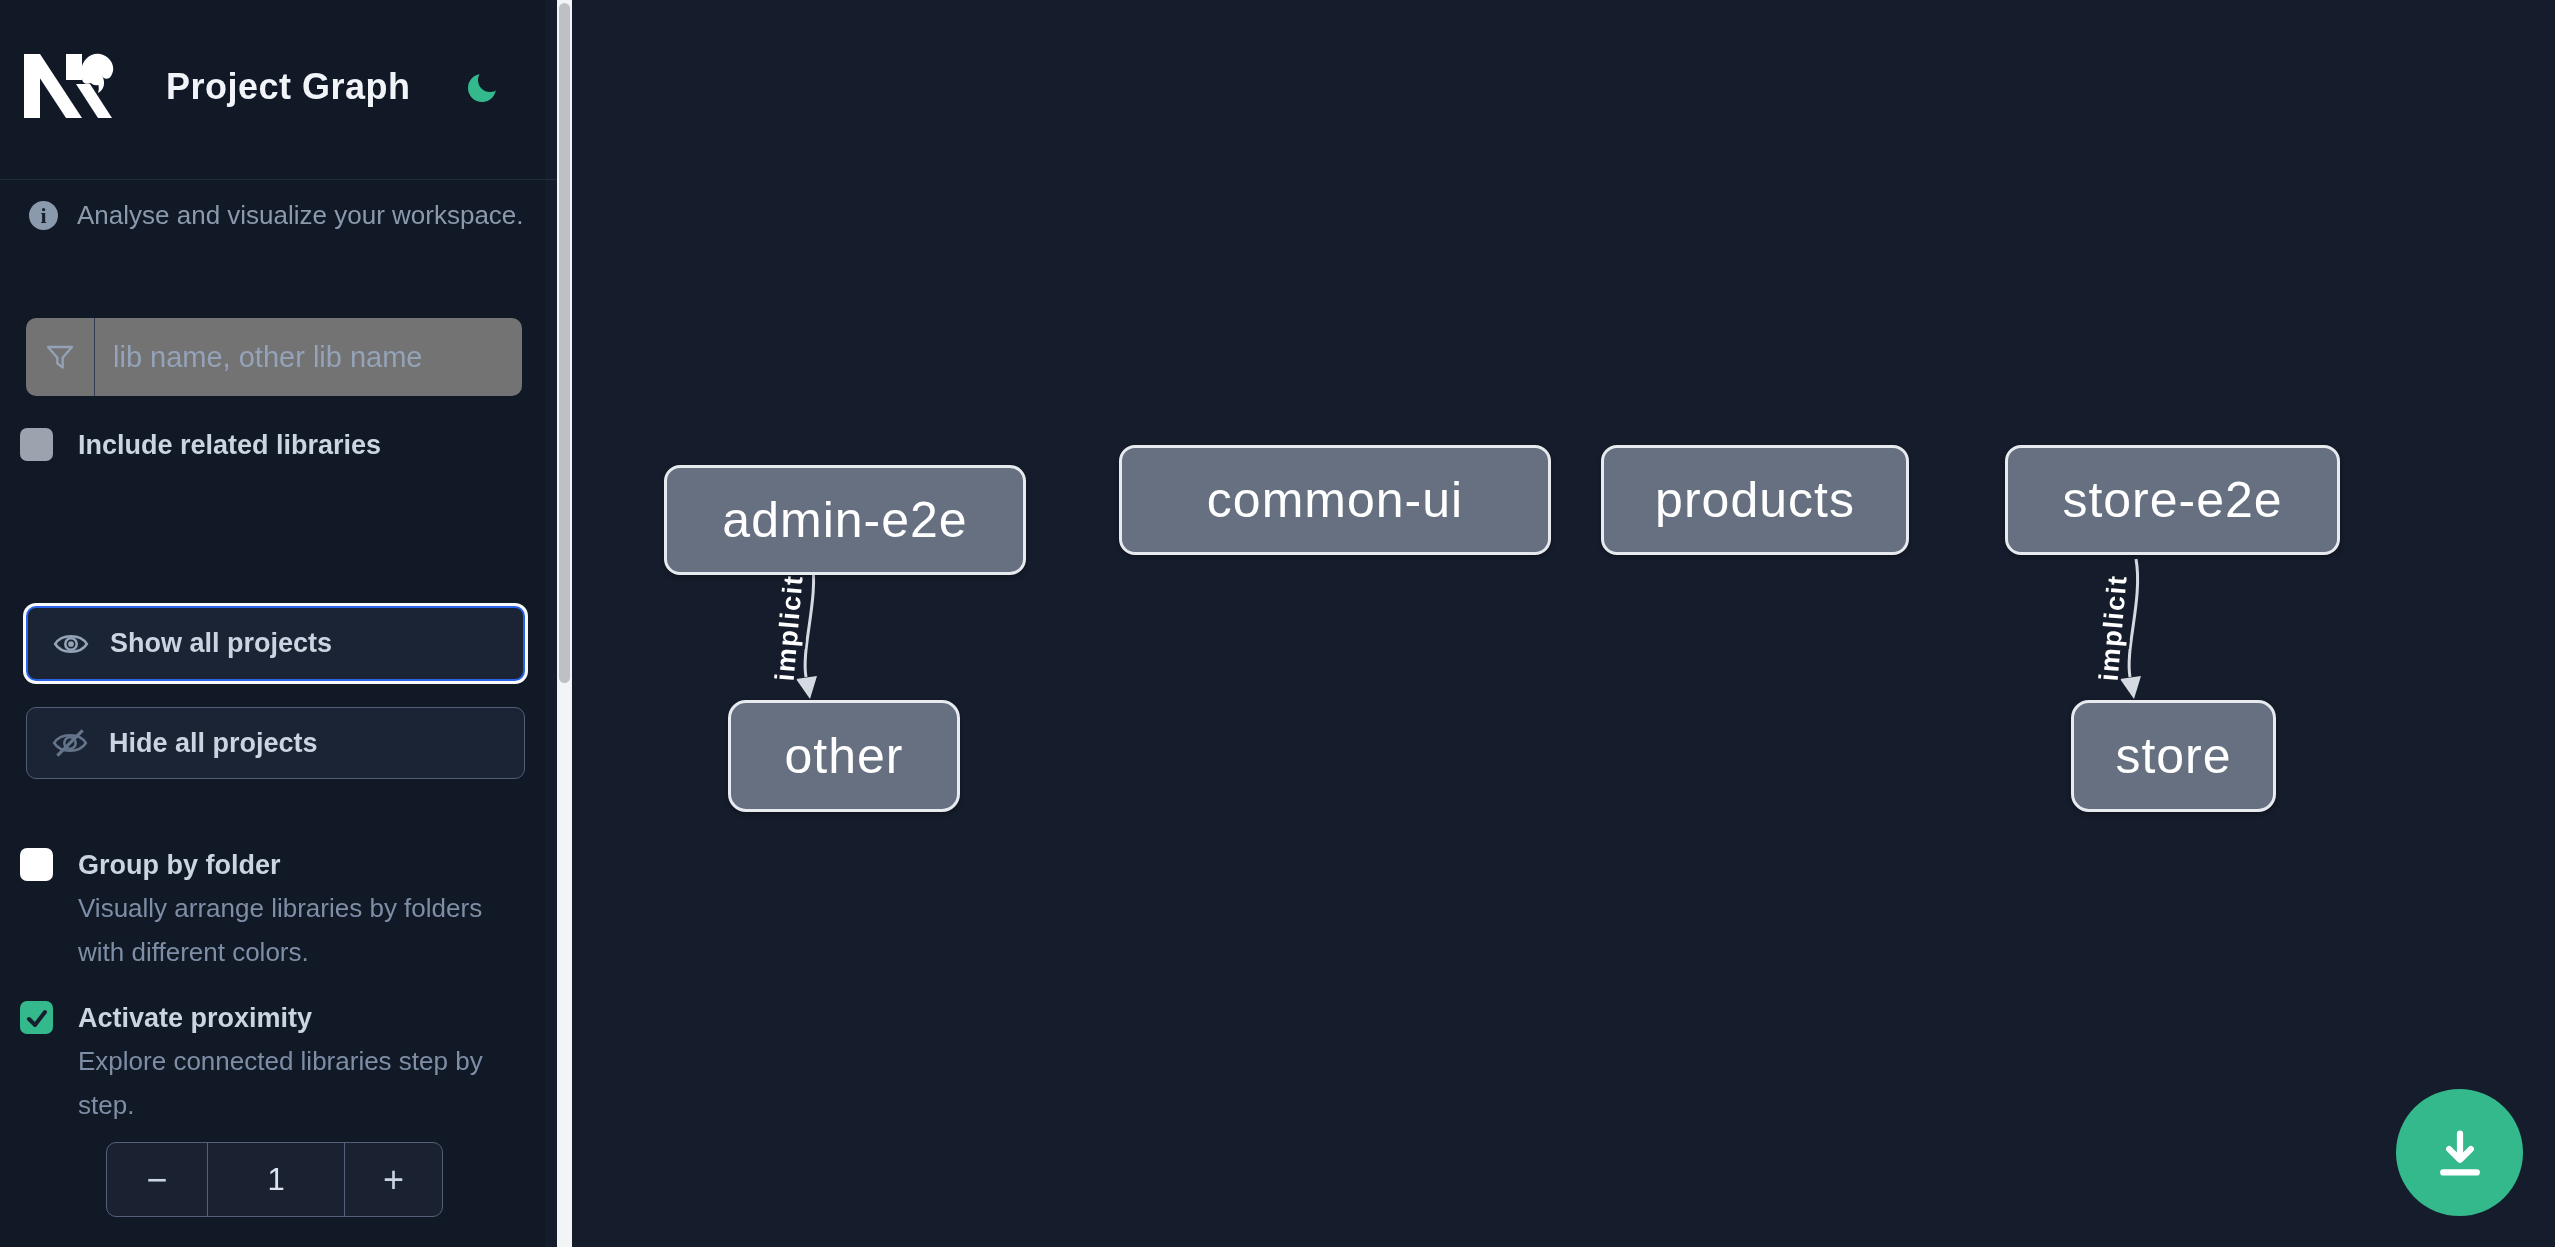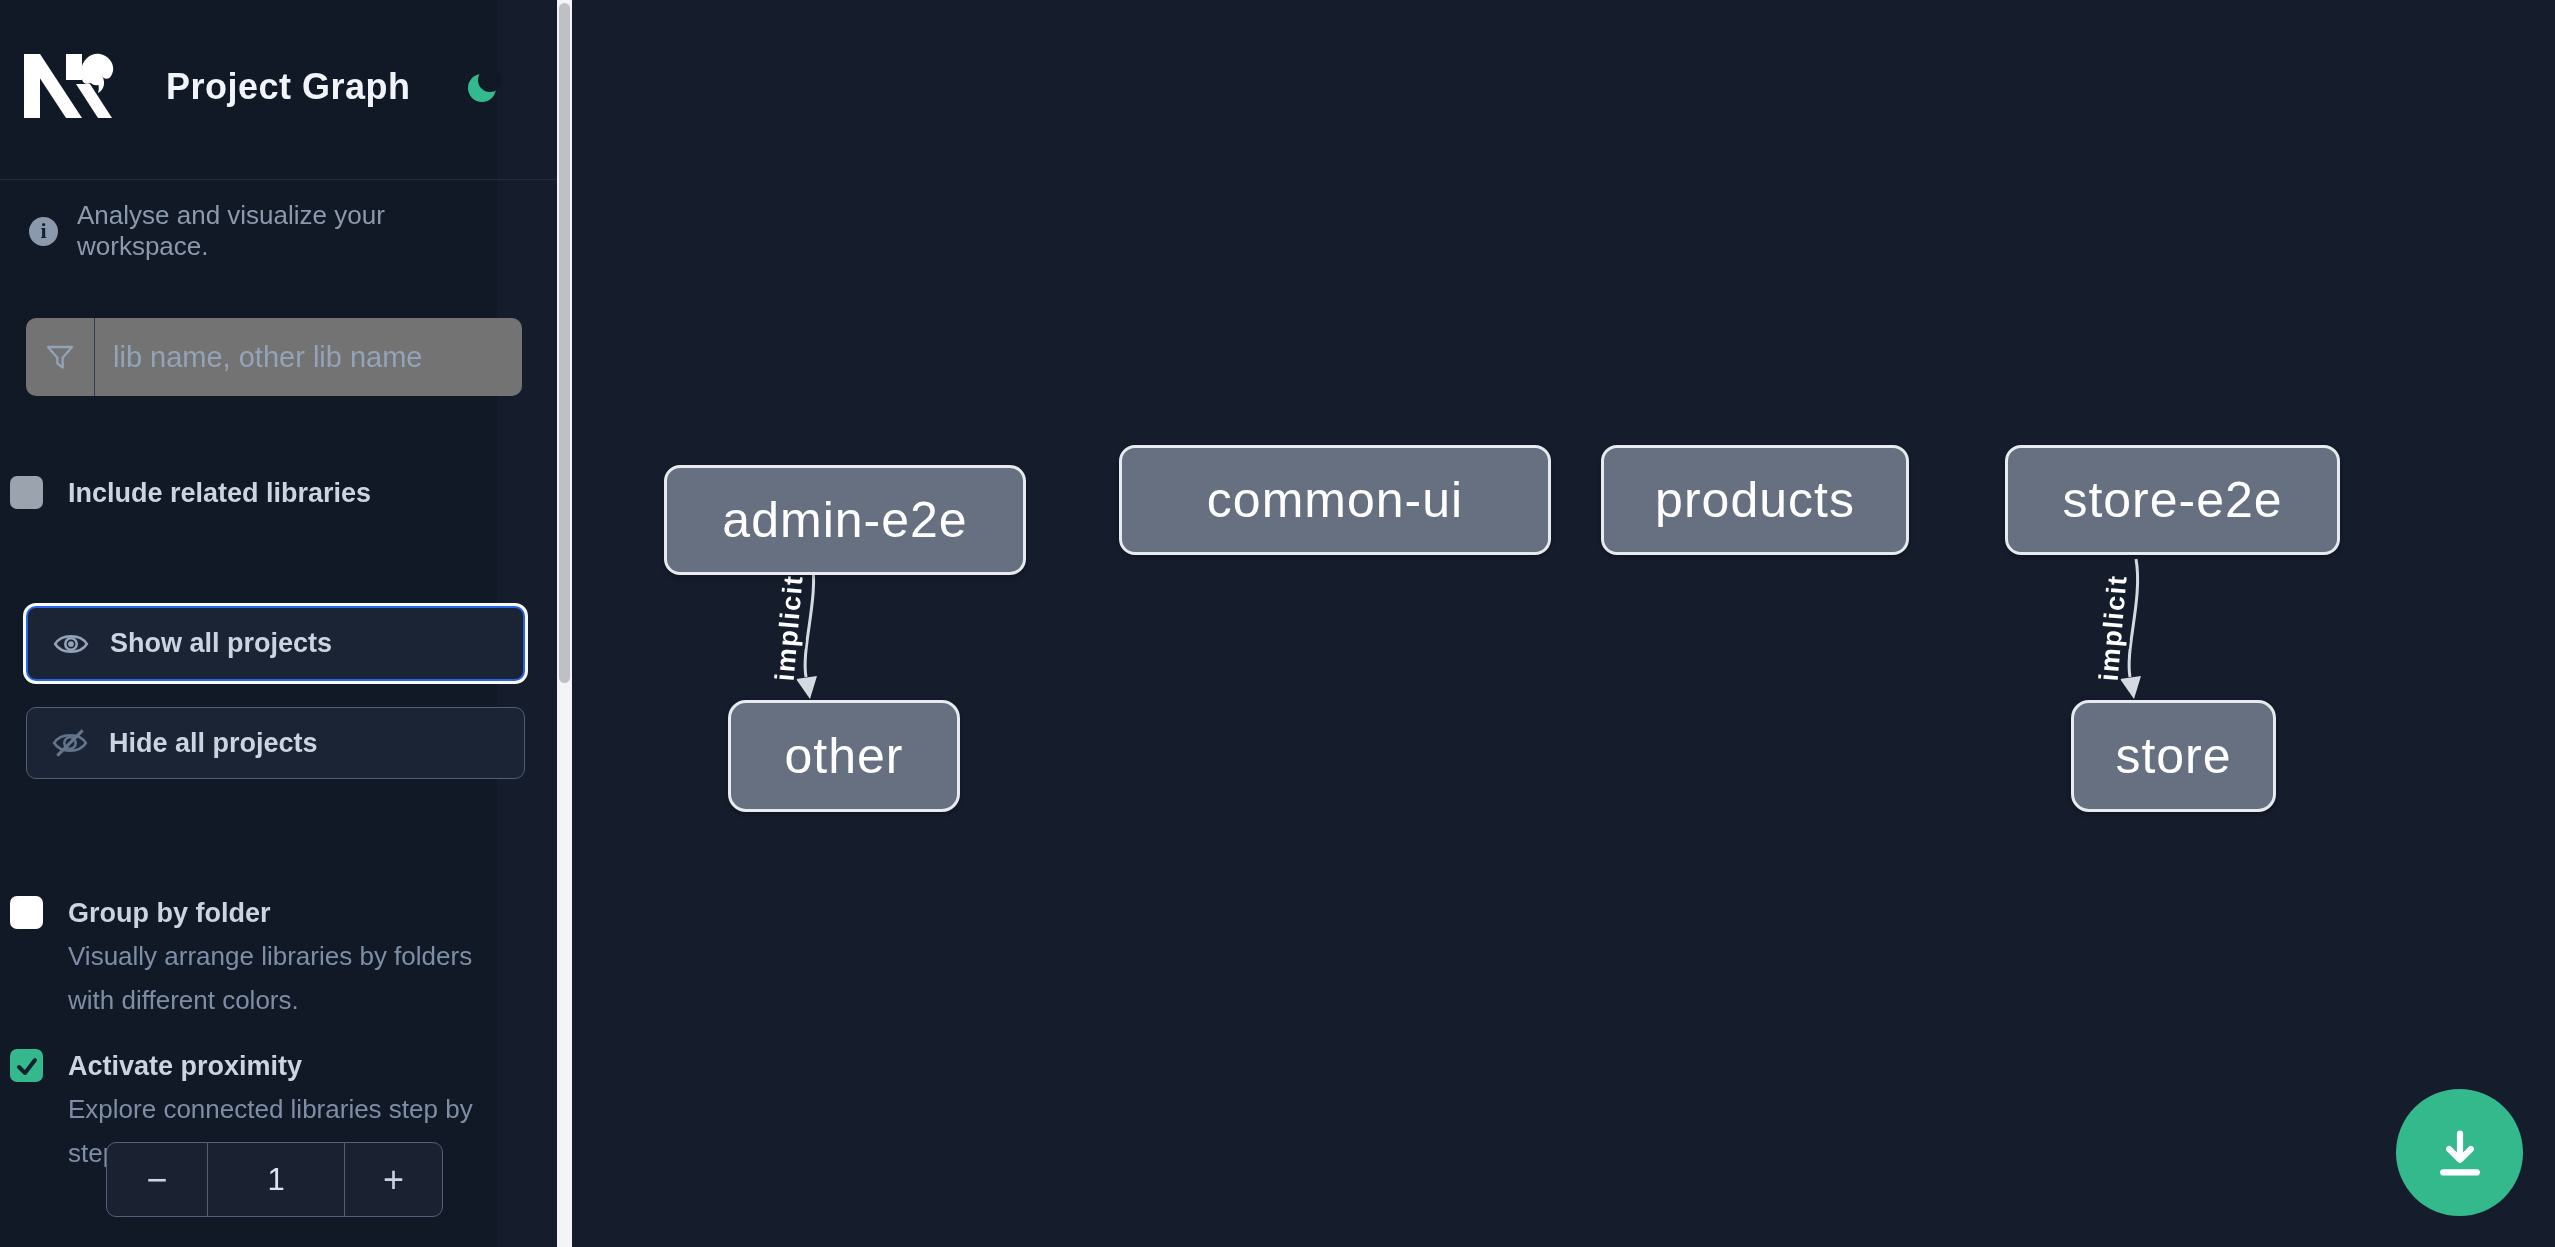--- a/index.html
+++ b/index.html
@@ -2,37 +2,37 @@
 <html><head>
 <meta charset="utf-8">
 <style>
   html,body{margin:0;padding:0;}
   body{
     width:2555px;height:1247px;position:relative;overflow:hidden;
     background:#151c2b;font-family:"Liberation Sans",sans-serif;
     -webkit-font-smoothing:antialiased;
   }
   
-  #sidebar{position:absolute;left:0;top:0;width:497px;height:1247px;background:#111826;}
+  #sidebar{position:absolute;left:0;top:0;width:497px;height:1247px;background:#111826;padding-left:48px;}
   .sb-header{position:absolute;left:0;top:0;width:557px;height:179px;border-bottom:1px solid #212b3d;}
   .nx-logo{position:absolute;left:24px;top:52px;width:90px;height:68px;}
   .app-title{position:absolute;left:166px;top:66px;font-size:36px;font-weight:700;color:#f1f5f9;letter-spacing:.5px;white-space:nowrap;}
   .theme-toggle{position:absolute;left:464px;top:68px;width:38px;height:38px;background:none;border:none;padding:0;cursor:pointer;}
   .sb-info{position:absolute;left:29px;top:200px;display:flex;align-items:center;}
   .info-icon{width:29px;height:29px;border-radius:50%;background:#8b99ad;color:#16202f;
     font-family:"Liberation Serif",serif;font-weight:700;font-size:22px;
     display:flex;align-items:center;justify-content:center;flex:0 0 auto;}
   .sb-info-text{margin-left:19px;font-size:26px;color:#8b99ad;}
   
   .search-box{position:absolute;left:26px;top:318px;width:496px;height:78px;background:#737373;border-radius:10px;display:flex;align-items:stretch;overflow:hidden;}
   .search-icon-cell{width:68px;display:flex;align-items:center;justify-content:center;border-right:1px solid #303c52;flex:0 0 auto;}
   .search-box input{flex:1;background:transparent;border:none;outline:none;color:#e2e8f0;font-size:29px;padding:0 18px;font-family:"Liberation Sans",sans-serif;}
   .search-box input::placeholder{color:#94a3b8;}
   
-  .opt{position:absolute;left:10px;width:500px;margin-top:48px;}
+  .opt{position:absolute;left:20px;width:500px;}
   .checkbox{position:absolute;left:0;top:2px;width:33px;height:33px;border-radius:7px;display:flex;align-items:center;justify-content:center;}
   .cb-gray{background:#9aa3ae;}
   .cb-white{background:#ffffff;}
   .cb-green{background:#34b98c;}
   .opt-label{display:block;margin-left:58px;font-size:27px;font-weight:700;color:#cbd5e1;line-height:38px;}
   .opt-desc{display:block;margin-left:58px;width:452px;font-size:26px;color:#7e8ea6;line-height:44px;margin-top:2px;}
   #opt-include{top:426px;}
   #opt-group{top:846px;}
   #opt-proximity{top:999px;}
   

